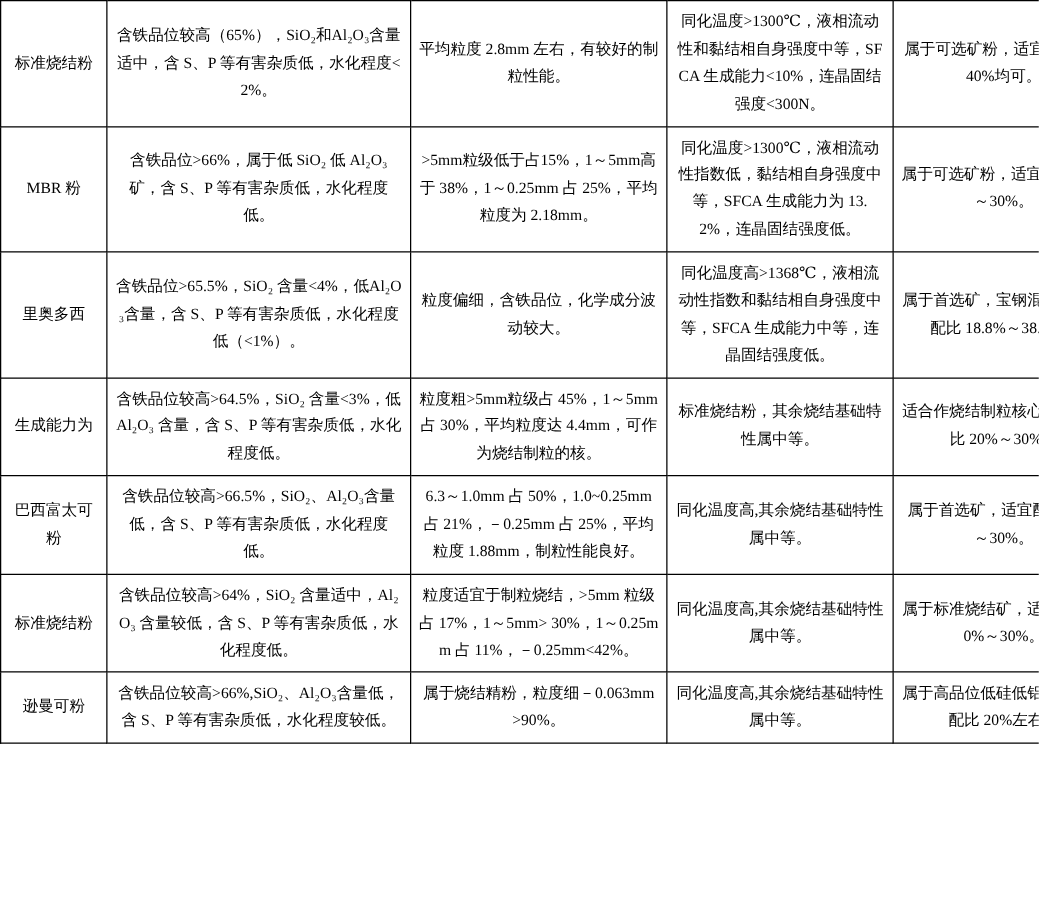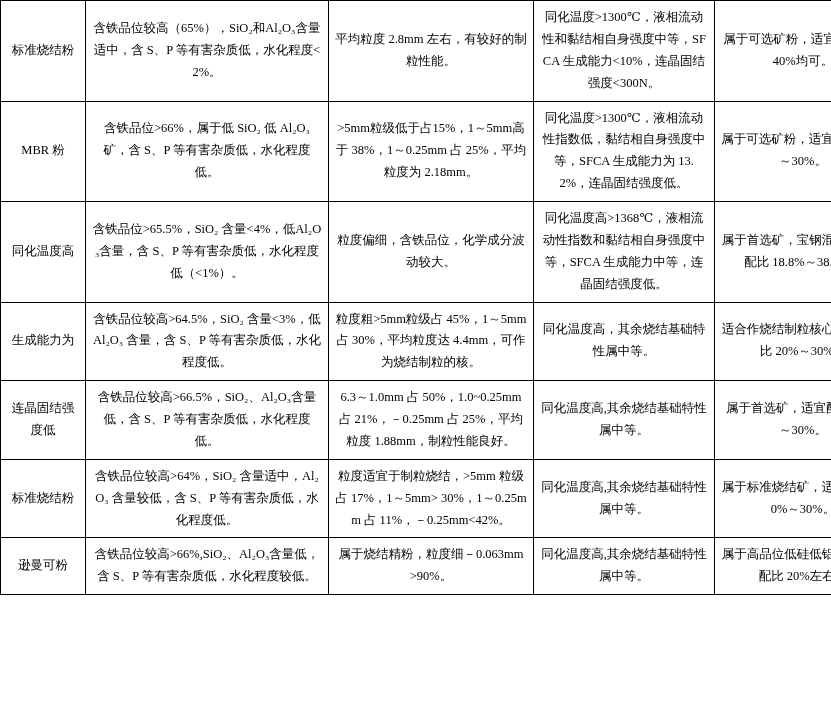--- a/index.html
+++ b/index.html
@@ -96,21 +96,21 @@
           </td>
         <td class="col-sinter">
             <span class="cell-text">同化温度&gt;1300℃，液相流动性指数低，黏结相自身强度中等，SFCA 生成能力为 13.2%，连晶固结强度低。</span>
           </td>
         <td class="col-use">
             <span class="cell-text">属于可选矿粉，适宜配比 20%～30%。</span>
           </td>
       </tr>
       <tr>
         <td class="col-name">
-            <span class="cell-text">同化温度高</span>
+            <span class="cell-text">里奥多西</span>
           </td>
         <td class="col-chem">
             <span class="cell-text">含铁品位&gt;65.5%，SiO₂ 含量&lt;4%，低Al₂O₃含量，含 S、P 等有害杂质低，水化程度低（&lt;1%）。</span>
           </td>
         <td class="col-gran">
             <span class="cell-text">粒度偏细，含铁品位，化学成分波动较大。</span>
           </td>
         <td class="col-sinter">
             <span class="cell-text">同化温度高&gt;1368℃，液相流动性指数和黏结相自身强度中等，SFCA 生成能力中等，连晶固结强度低。</span>
           </td>
@@ -122,29 +122,29 @@
         <td class="col-name">
             <span class="cell-text">生成能力为</span>
           </td>
         <td class="col-chem">
             <span class="cell-text">含铁品位较高&gt;64.5%，SiO₂ 含量&lt;3%，低 Al₂O₃ 含量，含 S、P 等有害杂质低，水化程度低。</span>
           </td>
         <td class="col-gran">
             <span class="cell-text">粒度粗&gt;5mm粒级占 45%，1～5mm占 30%，平均粒度达 4.4mm，可作为烧结制粒的核。</span>
           </td>
         <td class="col-sinter">
-            <span class="cell-text">同化温度高，其余烧结基础特性属中等。</span>
+            <span class="cell-text">标准烧结粉，其余烧结基础特性属中等。</span>
           </td>
         <td class="col-use">
             <span class="cell-text">适合作烧结制粒核心，适宜配比 20%～30%。</span>
           </td>
       </tr>
       <tr>
         <td class="col-name">
-            <span class="cell-text">连晶固结强度低</span>
+            <span class="cell-text">巴西富太可粉</span>
           </td>
         <td class="col-chem">
             <span class="cell-text">含铁品位较高&gt;66.5%，SiO₂、Al₂O₃含量低，含 S、P 等有害杂质低，水化程度低。</span>
           </td>
         <td class="col-gran">
             <span class="cell-text">6.3～1.0mm 占 50%，1.0~0.25mm 占 21%，－0.25mm 占 25%，平均粒度 1.88mm，制粒性能良好。</span>
           </td>
         <td class="col-sinter">
             <span class="cell-text">同化温度高,其余烧结基础特性属中等。</span>
           </td>

